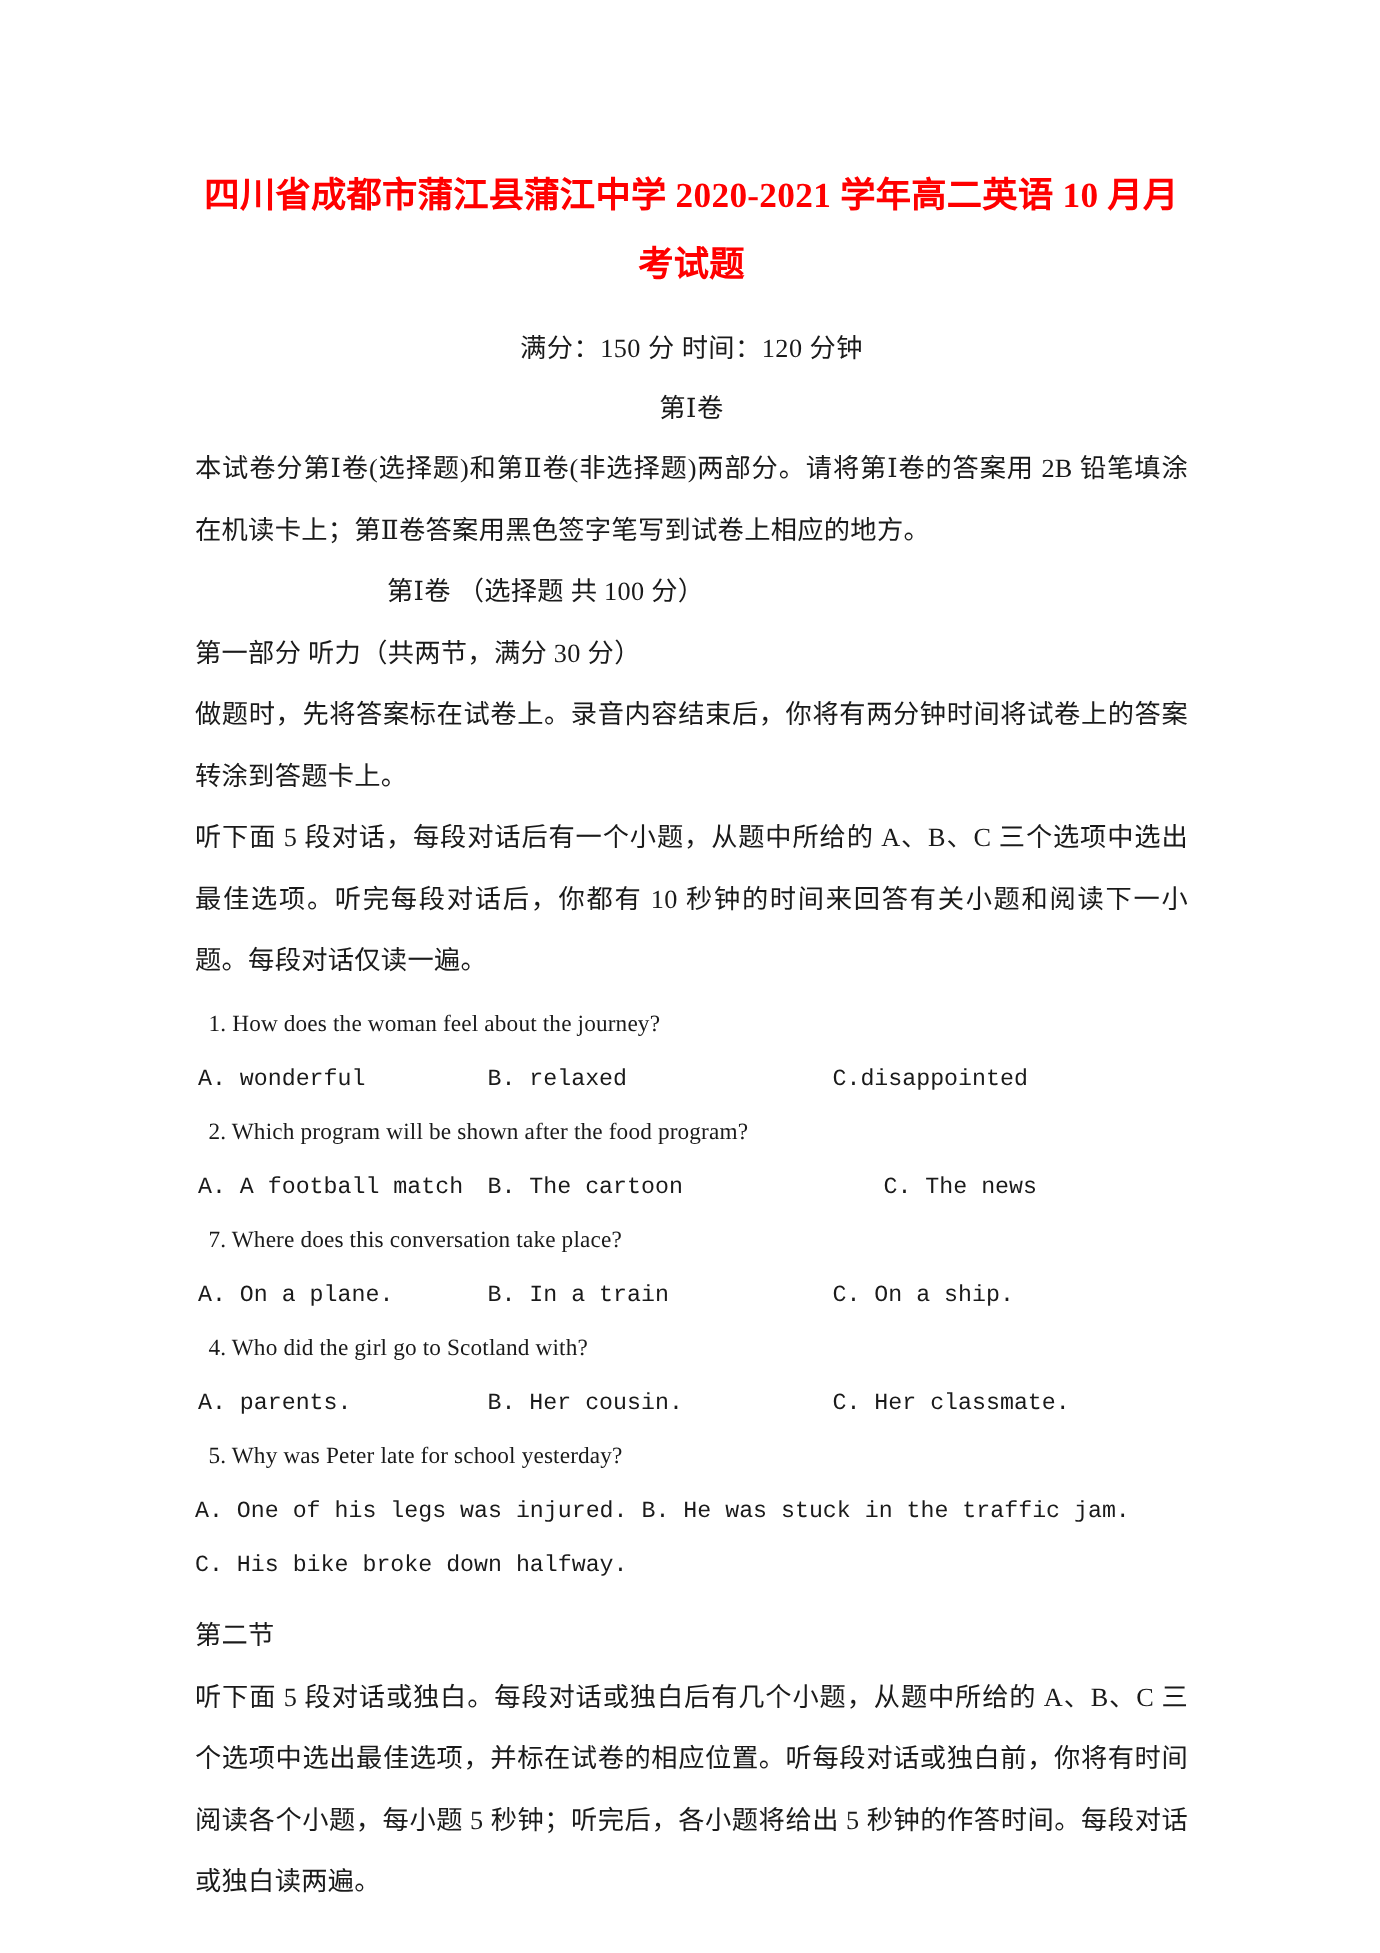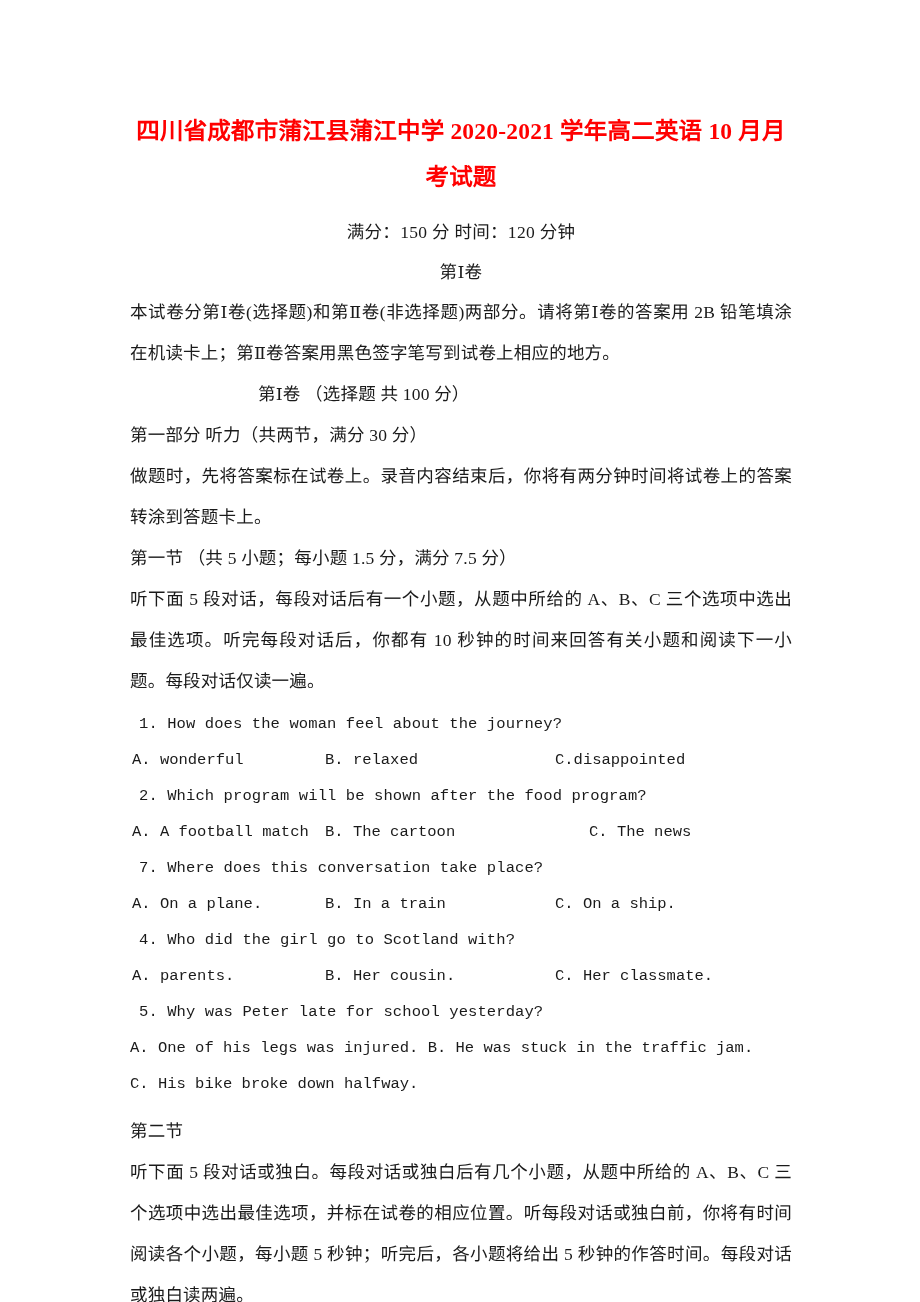--- a/index.html
+++ b/index.html
@@ -72,21 +72,21 @@
 
   
   .eng-line {
     font-family: "Liberation Mono", "DejaVu Sans Mono", monospace;
     font-size: 15.5px;
     line-height: 36px;
     margin: 0;
     white-space: pre;
     letter-spacing: 0.1px;
   }
-  .q-line { padding-left: 9px; }
+  .q-line { padding-left: 9px; font-family: Liberation Serif, serif; }
   .opt-row {
     position: relative;
     height: 36px;
     line-height: 36px;
     font-family: "Liberation Mono", "DejaVu Sans Mono", monospace;
     font-size: 15.5px;
     white-space: pre;
   }
   .opt-row .opt {
     position: absolute;
@@ -122,21 +122,20 @@
     <p class="centered">第Ⅰ卷</p>
 
     <p class="para">本试卷分第Ⅰ卷(选择题)和第Ⅱ卷(非选择题)两部分。请将第Ⅰ卷的答案用 2B 铅笔填涂在机读卡上；第Ⅱ卷答案用黑色签字笔写到试卷上相应的地方。</p>
 
     <p class="para indent-section">第Ⅰ卷 （选择题 共 100 分）</p>
 
     <p class="para">第一部分   听力（共两节，满分 30 分）</p>
 
     <p class="para">做题时，先将答案标在试卷上。录音内容结束后，你将有两分钟时间将试卷上的答案转涂到答题卡上。</p>
 
-    <p class="para">第一节 （共 5 小题；每小题 1.5 分，满分 7.5 分）</p>
 
     <p class="para">听下面 5 段对话，每段对话后有一个小题，从题中所给的 A、B、C 三个选项中选出最佳选项。听完每段对话后，你都有 10 秒钟的时间来回答有关小题和阅读下一小题。每段对话仅读一遍。</p>
 
     <div class="gap-sm"></div>
 
     <p class="eng-line q-line">1. How does the woman feel about the journey?</p>
     <div class="opt-row">
       <span class="opt opt-a">A. wonderful</span>
       <span class="opt opt-b">B. relaxed</span>
       <span class="opt opt-c">C.disappointed</span>

